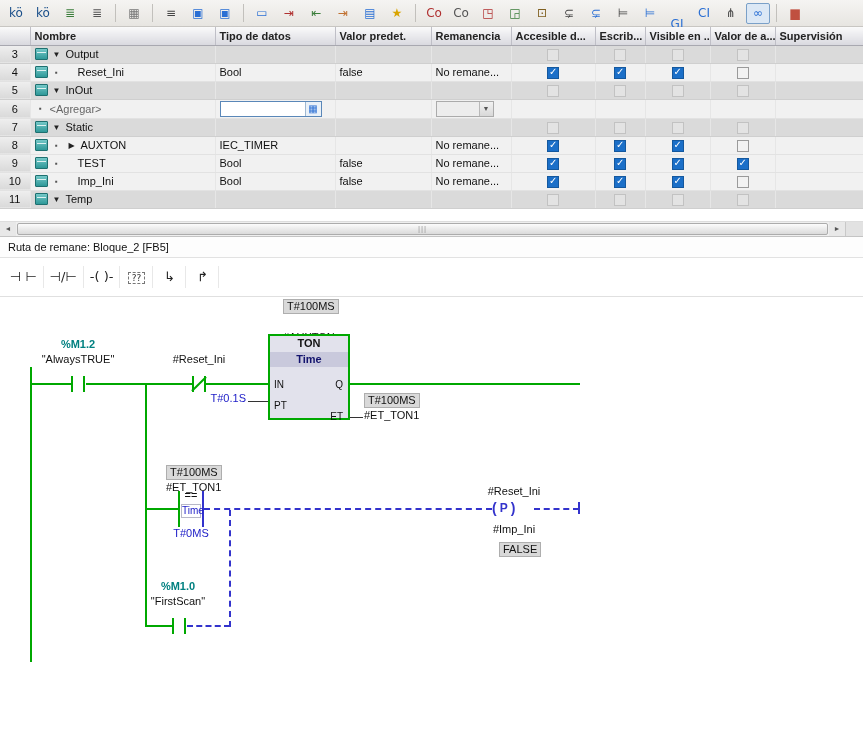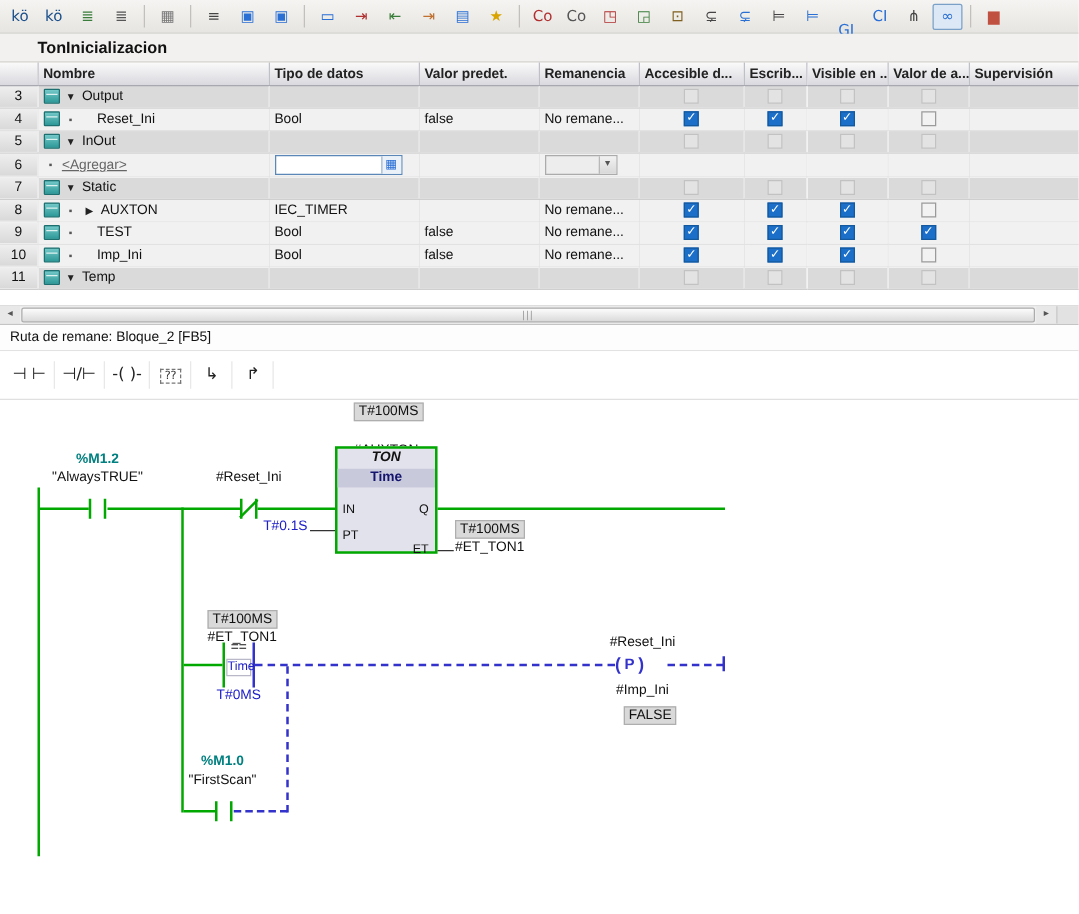--- a/index.html
+++ b/index.html
@@ -35,21 +35,21 @@
     text-align:center; color:#444; padding:1px 2px; }
   .nomw { display:flex; align-items:center; gap:3px; }
   .vico { width:13px; height:12px; flex:0 0 13px; background:linear-gradient(#74C8C8,#2E9898);
     border:1px solid #1E7070; border-radius:1px; position:relative; }
   .vico::after { content:""; position:absolute; left:1px; right:1px; top:3px; height:1px; background:rgba(255,255,255,.8); }
   .mk-sec { font-size:8px; color:#222; width:12px; text-align:center; }
   .mk-var { font-size:8px; color:#555; width:12px; text-align:center; }
   .mk-exp { font-size:8px; color:#222; width:12px; text-align:center; }
   .nm { color:#111; }
   .nm-ind { margin-left:12px; }
-  .nm-add { color:#666;text-decoration:underline; }
+  .nm-add { color:#666; }
   td.defv { color:#999; }
   td.cbc { text-align:center; }
   .cb { display:inline-block; width:12px; height:12px; border:1px solid #8C8C8C; background:#FAFAFA; vertical-align:middle; position:relative; }
   .cb-on { background:var(--cb,#1B6FC8); border-color:#14589E; }
   .cb-on::after { content:"✓"; position:absolute; left:1px; top:-2px; font-size:10px; color:#fff; }
   .cb-off { background:#F2F2F2; border-color:#9A9A9A; }
   .cb-dis { background:#E3E3E3; border-color:#C2C2C2; }
   .combo { display:flex; width:102px; height:16px; background:#fff; border:1px solid #5A87B8; }
   .combo-val { flex:1; }
   .combo-btn { width:16px; background:#EAF1F8; border-left:1px solid #9FB8D2; color:#2A6FD4;
@@ -90,21 +90,21 @@
   .contact .slash { left:6px; top:-2px; height:20px; transform:rotate(45deg); }
   .mon { position:absolute; background:#D9D9D9; border:1px solid #AEAEAE; font-size:11px;
     line-height:13px; padding:0 3px; color:#111; white-space:nowrap; }
   .op { position:absolute; font-size:11px; color:#111; white-space:nowrap; }
   .op-teal { position:absolute; font-size:11px; color:var(--teal,#008080); font-weight:bold;
     text-align:center; white-space:nowrap; }
   .op-sym { position:absolute; font-size:11px; color:#111; text-align:center; white-space:nowrap; }
   .lit { position:absolute; font-size:11px; color:var(--lit,#2020C8); white-space:nowrap; }
   .ton-block { position:absolute; width:82px; height:86px; background:#E2E2EC;
     border:2px solid var(--green,#00A800); }
-  .ton-title { text-align:center; font-weight:bold; font-size:11px; padding-top:1px; color:#111;font-style:italic; }
+  .ton-title { text-align:center; font-weight:bold; font-size:11px; padding-top:1px; color:#111; }
   .ton-type { position:absolute; left:0; right:0; top:16px; height:15px; background:#C9C9DC;
     color:#14146E; font-weight:bold; font-size:11px; text-align:center; line-height:15px; }
   .pin { position:absolute; font-size:10px; color:#111; }
   .cmp { position:absolute; width:26px; height:36px; }
   .cmp .bar { position:absolute; top:0; width:2px; height:36px; background:var(--green,#00A800); }
   .cmp .bar-blue { background:var(--blue,#3333CC); }
   .cmp-op { position:absolute; left:0; width:26px; top:-2px; text-align:center; font-size:11px; color:#111; }
   .cmp-type { position:absolute; left:3px; top:13px; width:20px; text-align:center; font-size:10px;
     line-height:12px; color:var(--lit,#2020C8); background:#fff; border:1px solid #B8B8C8; }
   .coil { position:absolute; color:var(--blue,#3333CC); font-weight:bold; font-size:12px;
@@ -145,23 +145,20 @@
       <button type="button" class="tb-btn" style="color: rgb(68, 68, 68);">⊨</button>
       <button type="button" class="tb-btn" style="color: rgb(42, 111, 212);">⊨</button>
       <button type="button" class="tb-btn" style="color: rgb(42, 111, 212); margin-top: 22px;">GI</button>
       <button type="button" class="tb-btn" style="color: rgb(42, 111, 212);">CI</button>
       <button type="button" class="tb-btn" style="color: rgb(68, 68, 68);">⋔</button>
       <button type="button" class="tb-btn pressed" style="color: rgb(42, 111, 212);">∞</button>
       <span class="tb-sep"></span>
       <button type="button" class="tb-btn" style="color: rgb(192, 80, 64);">▆</button>
     </div>
 
-  <div class="title-bar">
-    <span>TonInicializacion</span>
-  </div>
 
   <table class="iface">
     <colgroup>
       <col style="width:30px">
         <col style="width:185px">
         <col style="width:120px">
         <col style="width:96px">
       <col style="width:80px">
         <col style="width:84px">
         <col style="width:50px">

